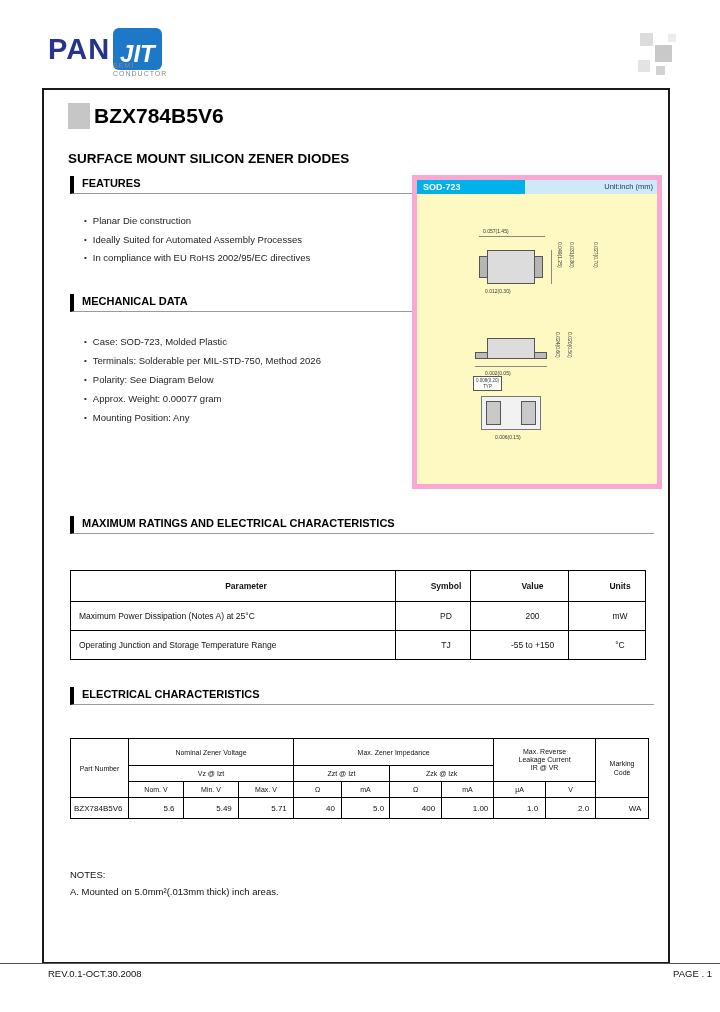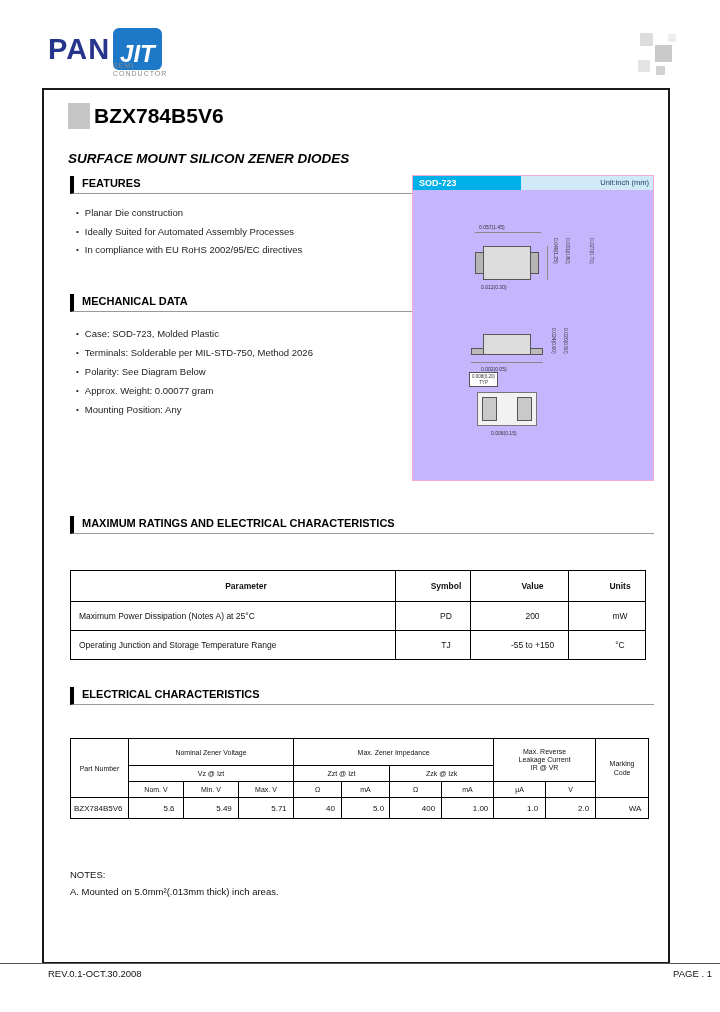--- a/index.html
+++ b/index.html
@@ -14,41 +14,41 @@
   .logo-sub{position:absolute;left:113px;top:62px;font-size:7px;color:#8a8a8a;line-height:8px;letter-spacing:1px;}
 
   .sq{position:absolute;}
 
   
   .frame{position:absolute;left:42px;top:88px;width:624px;height:872px;border:2px solid #1a1a1a;}
 
   
   .title-sq{position:absolute;left:68px;top:103px;width:22px;height:26px;background:#c6c6c6;}
   .doc-title{position:absolute;left:94px;top:104px;font-size:21px;font-weight:bold;color:#000;}
-  .doc-subtitle{position:absolute;left:68px;top:151px;font-size:13.5px;font-weight:bold;color:#000;font-style:italic;}
+  .doc-subtitle{position:absolute;left:68px;top:151px;font-size:13.5px;font-weight:bold;color:#000;}
 
   
   .sec-head{position:absolute;font-size:11px;font-weight:bold;color:#000;
             border-left:4px solid #000;border-bottom:1px solid #9a9a9a;padding:1px 0 4px 8px;}
   .h-features{left:70px;top:176px;width:330px;}
   .h-mech{left:70px;top:294px;width:330px;}
   .h-ratings{left:70px;top:516px;width:572px;}
   .h-elec{left:70px;top:687px;width:572px;}
 
   
-  .blist{position:absolute;margin:4px;padding:0;list-style:none;}
+  .blist{position:absolute;margin:12px;padding:0;list-style:none;}
   .blist li{font-size:9.5px;color:#222;}
   .blist li::before{content:"•";margin-right:6px;font-size:8px;position:relative;top:-1px;}
   .l-features{left:72px;top:200px;}
   .l-features li{line-height:17.5px;}
   .l-mech{left:72px;top:321px;}
   .l-mech li{line-height:18px;}
 
   
-  .pkg-box{position:absolute;left:412px;top:175px;width:240px;height:304px;border:1px solid #f9a8d4;background:#c4b5fd;}
+  .pkg-box{position:absolute;left:412px;top:175px;width:240px;height:304px;border:5px solid #f9a8d4;background:#fef9c3;}
   .pkg-head{display:flex;height:14px;}
   .pkg-name{width:108px;background:#00b0e9;color:#fff;font-size:9px;font-weight:bold;
             line-height:14px;padding-left:6px;box-sizing:border-box;}
   .pkg-unit{flex:1;background:#cfe9f8;color:#20405e;font-size:7.5px;line-height:14px;
             text-align:right;padding-right:4px;}
   .pkg-box .rect{position:absolute;box-sizing:border-box;}
   .body-rect{background:#dcdcdc;border:1px solid #555;}
   .cap-rect{background:#b5b5b5;border:1px solid #555;}
   .lead-rect{background:#bbb;border:1px solid #555;}
   .pad-rect{background:#c9c9c9;border:1px solid #555;}

